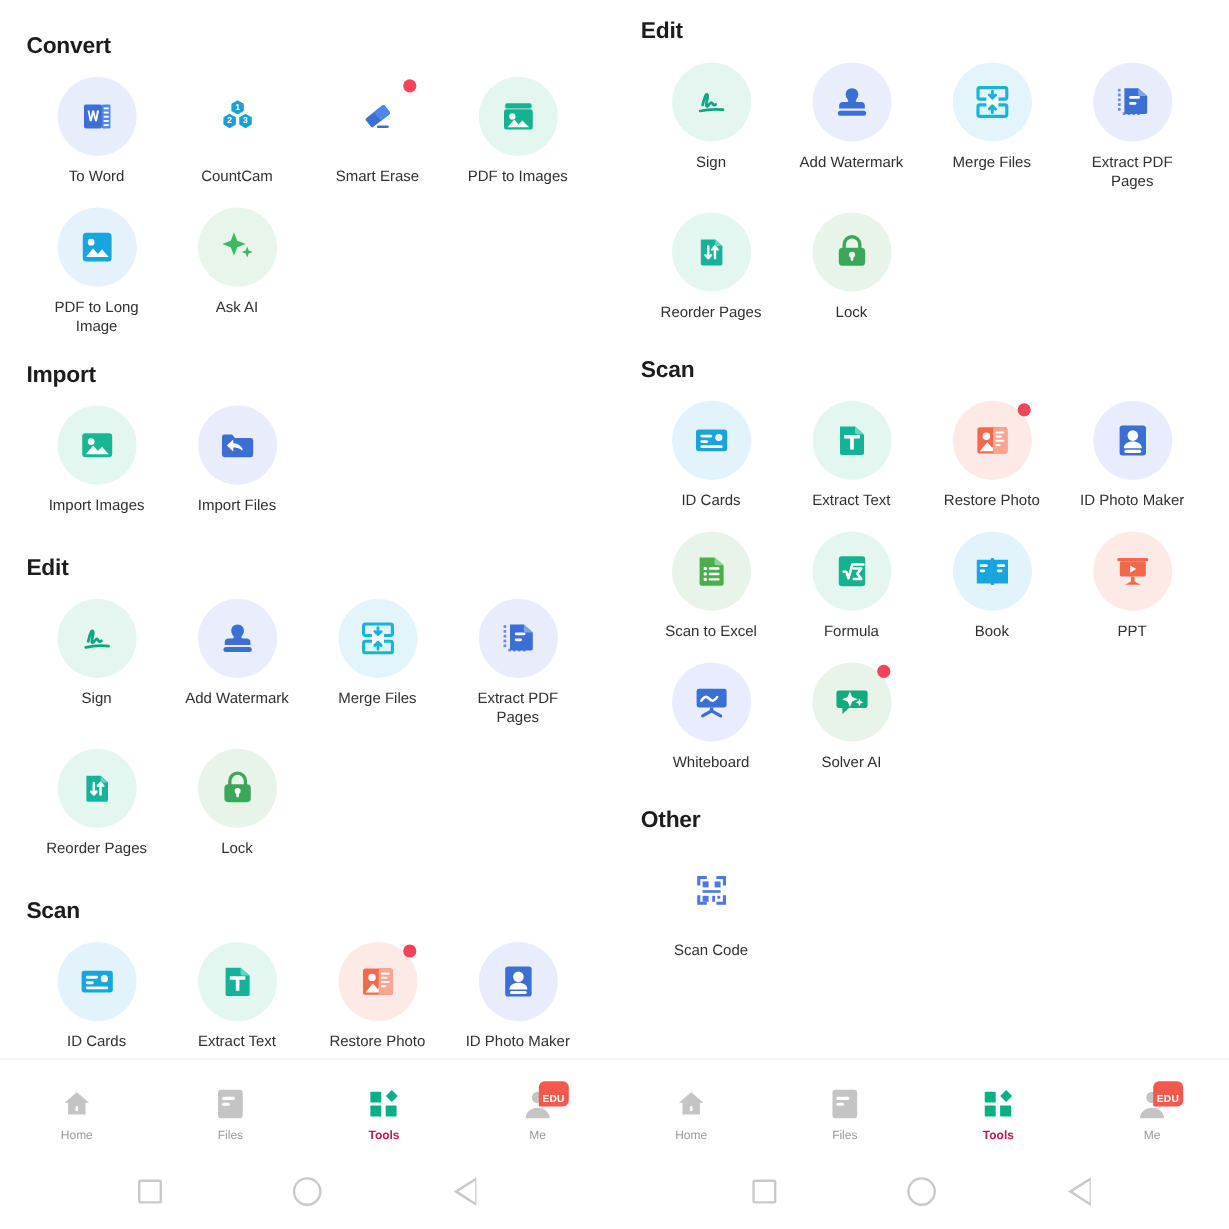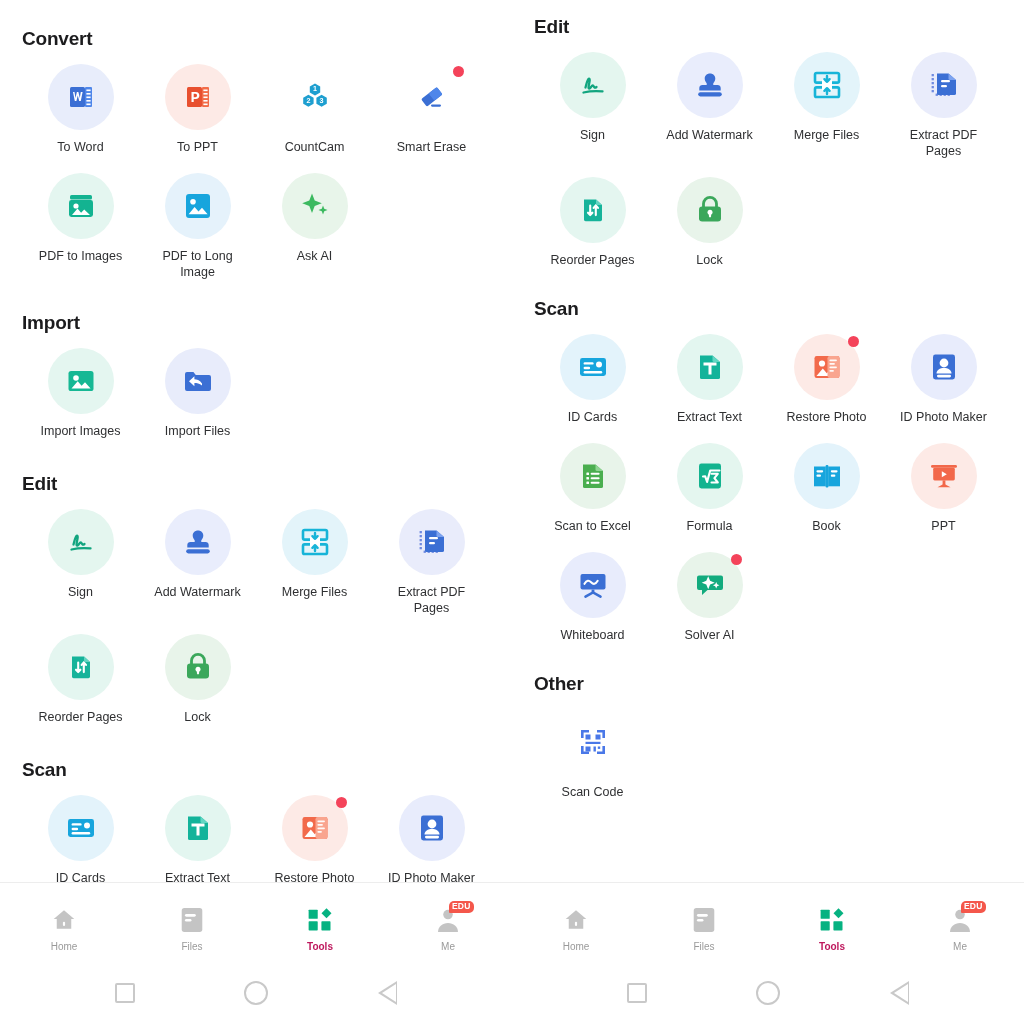--- a/index.html
+++ b/index.html
@@ -101,21 +101,21 @@
   }
   .tab.active .tab-label { color: #be185d; font-weight: bold; }
   .edu-badge {
     position: absolute;
     top: -4px; left: 14px;
     background: #f4574b;
     color: #fff;
     font-size: 8.5px;
     font-weight: bold;
     border-radius: 5px 5px 5px 1px;
-    padding: 1px 3px 1px 3px;
+    padding: 10px 3px 1px 3px;
     letter-spacing: 0.2px;
     line-height: 1.15;
   }
   .sysbar {
     flex: 1;
     display: flex;
     align-items: center;
     justify-content: space-around;
     padding: 0 60px 8px 60px;
   }
@@ -166,35 +166,20 @@
                     <rect x="23.4" y="10.5" width="4.2" height="1.6" fill="#fff"></rect>
                     <rect x="23.4" y="14" width="4.2" height="1.6" fill="#fff"></rect>
                     <rect x="23.4" y="17.5" width="4.2" height="1.6" fill="#fff"></rect>
                     <rect x="23.4" y="21" width="4.2" height="1.6" fill="#fff"></rect>
                     <rect x="23.4" y="24.5" width="4.2" height="1.6" fill="#fff"></rect>
                   </svg>
                 </div>
                 <div class="tile-label">To Word</div>
               </div>
               <div class="tile">
-                <div class="tile-icon-wrap" style="background: rgb(253, 234, 230);">
-                  <svg width="36" height="36" viewBox="0 0 36 36" xmlns="http://www.w3.org/2000/svg">
-                    <rect x="7" y="8" width="15" height="20" rx="1.5" fill="#e8502f"></rect>
-                    <path d="M11.5 13h4.2c2.3 0 3.7 1.4 3.7 3.5s-1.4 3.6-3.7 3.6h-2v3.0h-2.2zm2.2 1.8v3.5h1.7c1 0 1.6-.7 1.6-1.75s-.6-1.75-1.6-1.75z" fill="#fff"></path>
-                    <rect x="22" y="8" width="7" height="20" rx="1" fill="#f26c48"></rect>
-                    <rect x="23.4" y="10.5" width="4.2" height="1.6" fill="#fff"></rect>
-                    <rect x="23.4" y="14" width="4.2" height="1.6" fill="#fff"></rect>
-                    <rect x="23.4" y="17.5" width="4.2" height="1.6" fill="#fff"></rect>
-                    <rect x="23.4" y="21" width="4.2" height="1.6" fill="#fff"></rect>
-                    <rect x="23.4" y="24.5" width="4.2" height="1.6" fill="#fff"></rect>
-                  </svg>
-                </div>
-                <div class="tile-label">To PPT</div>
-              </div>
-              <div class="tile">
                 <div class="tile-icon-wrap">
                   <svg width="36" height="36" viewBox="0 0 36 36" xmlns="http://www.w3.org/2000/svg">
                     <g fill="#1e9fd0">
                       <path d="M18 4.5l5.2 3v6l-5.2 3-5.2-3v-6z"></path>
                       <path d="M11.4 15.8l5.2 3v6l-5.2 3-5.2-3v-6z"></path>
                       <path d="M24.6 15.8l5.2 3v6l-5.2 3-5.2-3v-6z"></path>
                     </g>
                     <text x="18" y="12.3" font-family="Liberation Sans, sans-serif" font-size="7.2" font-weight="bold" fill="#fff" text-anchor="middle">1</text>
                     <text x="11.4" y="23.6" font-family="Liberation Sans, sans-serif" font-size="7.2" font-weight="bold" fill="#fff" text-anchor="middle">2</text>
                     <text x="24.6" y="23.6" font-family="Liberation Sans, sans-serif" font-size="7.2" font-weight="bold" fill="#fff" text-anchor="middle">3</text>
@@ -240,21 +225,21 @@
                 <div class="tile-icon-wrap" style="background: rgb(232, 245, 234);">
                   <svg width="36" height="36" viewBox="0 0 36 36" xmlns="http://www.w3.org/2000/svg">
                     <path d="M15 5.5l2.7 7.1 7.1 2.7-7.1 2.7-2.7 7.1-2.7-7.1-7.1-2.7 7.1-2.7z" fill="#3cb960"></path>
                     <path d="M26 17.5l1.25 3.3 3.3 1.25-3.3 1.25-1.25 3.3-1.25-3.3-3.3-1.25 3.3-1.25z" fill="#3cb960"></path>
                   </svg>
                 </div>
                 <div class="tile-label">Ask AI</div>
               </div>
             </div>
           </div>
-          <div style="margin-top: 32px;">
+          <div style="margin-top: 22px;">
             <div class="section-title">Import</div>
             <div class="grid" style="margin-top: 14px; row-gap: 27px;">
               <div class="tile">
                 <div class="tile-icon-wrap" style="background: rgb(228, 246, 240);">
                   <svg width="36" height="36" viewBox="0 0 36 36" xmlns="http://www.w3.org/2000/svg">
                     <rect x="5.5" y="8" width="25" height="20" rx="2.6" fill="#16b894"></rect>
                     <circle cx="13" cy="15" r="2.8" fill="#fff"></circle>
                     <path d="M8.5 25.5l6.2-7.3 3.9 4.6 3.4-3.6 5.6 6.3z" fill="#fff"></path>
                   </svg>
                 </div>

